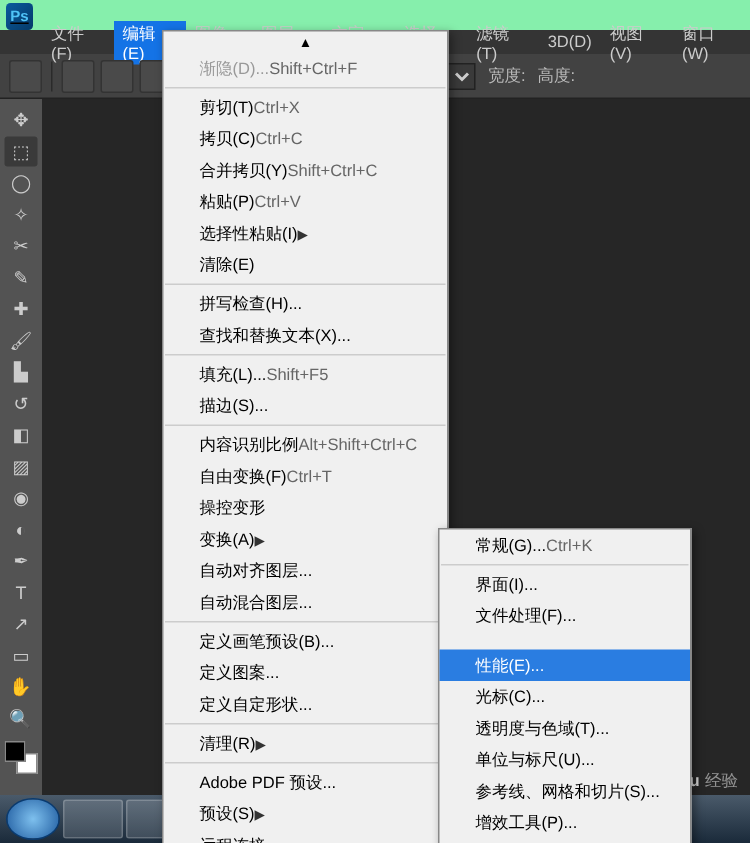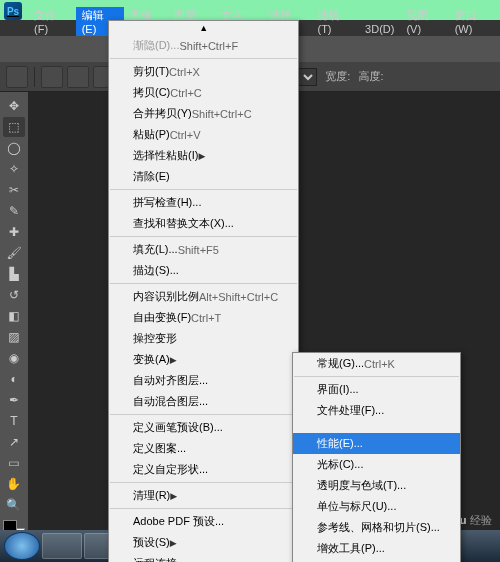--- a/index.html
+++ b/index.html
@@ -1,25 +1,25 @@
 <!DOCTYPE html>
 <html><head>
 <meta charset="utf-8">
 <style>
 * { margin: 0; padding: 0; box-sizing: border-box; font-family: "Microsoft YaHei", Arial, sans-serif; font-size: 11px; }
 body { background: #535353; width: 500px; height: 562px; overflow: hidden; position: relative; }
 
 .titlebar { height: 20px; background: #86efac; display: flex; align-items: flex-end; padding-left: 4px; text-decoration: underline; }
 .ps-logo { width: 18px; height: 18px; background: linear-gradient(135deg,#0a5a9e,#053a68); border-radius: 3px; display: flex; align-items: center; justify-content: center; color: #4fc3f7; font-weight: bold; font-size: 10px; margin-right: 6px; }
 
-.menubar { height: 16px; background: #343434; display: flex; align-items: flex-end; padding-left: 28px; }
+.menubar { height: 16px; background: #343434; display: flex; align-items: center; padding-left: 28px; }
 .menu-item { color: #ccc; font-size: 11px; padding: 1px 6px; cursor: default; }
 .menu-item.active { background: #1473e6; color: #fff; }
 
-.optbar { height: 30px; background: #424242; border-bottom: 1px solid #222; display: flex; align-items: center; padding: 0 6px; gap: 4px; margin-top: 26px; }
+.optbar { height: 30px; background: #424242; border-bottom: 1px solid #222; display: flex; align-items: center; padding: 0 6px; gap: 4px; }
 .opt-icon { width: 22px; height: 22px; background: #4a4a4a; border: 1px solid #333; border-radius: 2px; }
 .opt-sep { width: 1px; height: 20px; background: #2a2a2a; margin: 0 2px; }
 .opt-label { color: #bbb; font-size: 11px; margin-left: 4px; }
 .opt-select { background: #3a3a3a; color: #ccc; border: 1px solid #222; font-size: 11px; padding: 1px 4px; }
 
 .workarea { display: flex; height: calc(100% - 86px); }
 .toolbox { width: 28px; background: #535353; display: flex; flex-direction: column; align-items: center; padding-top: 4px; gap: 1px; }
 .tool { width: 22px; height: 20px; display: flex; align-items: center; justify-content: center; color: #ccc; font-size: 12px; cursor: default; border-radius: 2px; }
 .tool.sel { background: #3a3a3a; }
 .color-swatches { margin-top: 4px; position: relative; width: 22px; height: 22px; }

